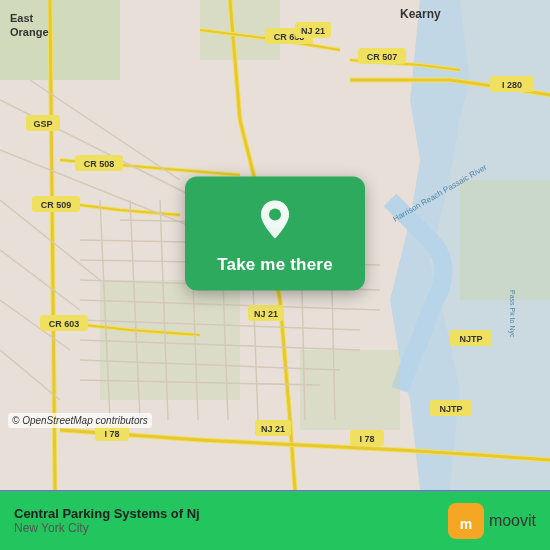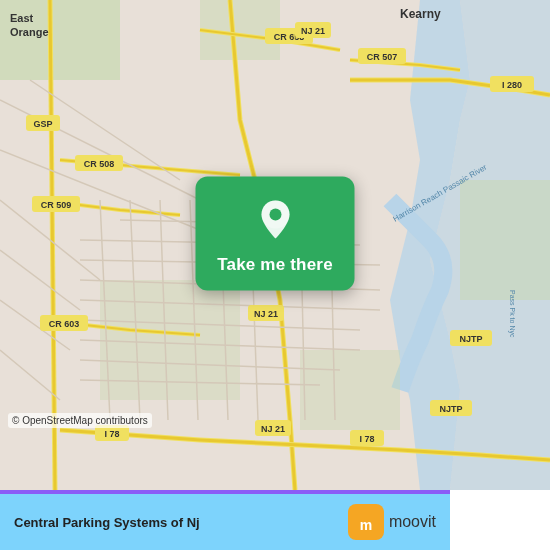--- a/index.html
+++ b/index.html
@@ -25,21 +25,21 @@
       height: 100%;
     }
 
     #overlay-card {
       position: absolute;
       top: 50%;
       left: 50%;
       transform: translate(-50%, -60%);
       background-color: #2eaa5e;
       border-radius: 12px;
-      width: 159px;
+      width: 180px;
       padding: 18px 16px 14px;
       display: flex;
       flex-direction: column;
       align-items: center;
       box-shadow: 0 4px 16px rgba(0,0,0,0.3);
     }
 
     #location-icon {
       width: 48px;
       height: 48px;
@@ -52,27 +52,27 @@
       color: white;
       font-size: 17px;
       font-weight: bold;
       cursor: pointer;
       text-align: center;
       letter-spacing: 0.2px;
       padding: 2px 0;
     }
 
     #footer {
-      width: 450px;
+      width: 550px;
       height: 60px;
-      background: #7dd3fc;
+      background: #22c55e;
       display: flex;
       align-items: center;
       padding: 0 14px;
-      border-top: 4px solid #8b5cf6;
+      border-top: 1px solid #8b5cf6;
       justify-content: space-between;
     }
 
     #footer-left {
       display: flex;
       flex-direction: column;
     }
 
     #footer-title {
       font-size: 13px;
@@ -98,20 +98,21 @@
 
     #attribution {
       position: absolute;
       bottom: 62px;
       left: 8px;
       font-size: 10px;
       color: #333;
       background: rgba(255,255,255,0.7);
       padding: 2px 4px;
       border-radius: 3px;
+      font-style: italic;
     }
   </style>
 </head>
 <body>
 
 <div id="map-container">
   <svg id="map-svg" viewBox="0 0 550 490" xmlns="http://www.w3.org/2000/svg">
 
     <rect width="550" height="490" fill="#e8e0d8"></rect>
 
@@ -243,20 +244,21 @@
     </svg>
     <button id="take-me-there-btn">Take me there</button>
   </div>
 
   <div id="attribution">© OpenStreetMap contributors</div>
 </div>
 
 <div id="footer">
   <div id="footer-left">
     <span id="footer-title">Central Parking Systems of Nj</span>
+    <span id="footer-subtitle">New York City</span>
   </div>
   <div id="moovit-logo">
     <svg id="moovit-icon" viewBox="0 0 36 36" xmlns="http://www.w3.org/2000/svg">
       <rect width="36" height="36" rx="8" fill="#f5a623"></rect>
       <text x="18" y="26" text-anchor="middle" font-size="14" font-weight="bold" fill="white">m</text>
     </svg>
     <span style="font-size:16px;font-weight:normal;color:#333;">moovit</span>
   </div>
 </div>
 

